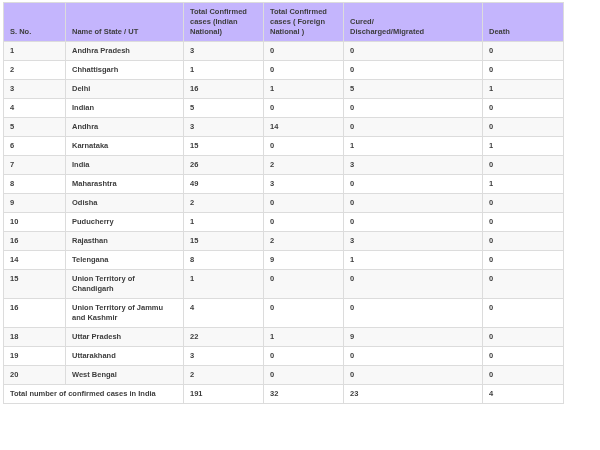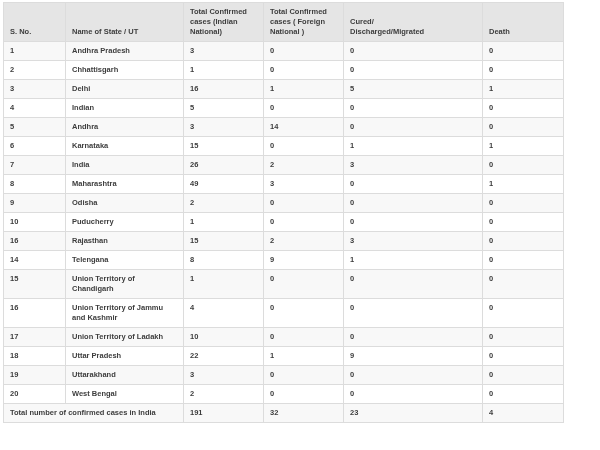--- a/index.html
+++ b/index.html
@@ -23,21 +23,21 @@
     font-size: 7.5px;
     font-weight: 700;
     color: #3d3d3d;
     line-height: 10px;
     padding: 4px 6px;
     text-align: left;
     overflow: hidden;
   }
   .cases-table th {
     vertical-align: bottom;
-    background: #e5e5e5;
+    background: #c4b5fd;
     white-space: pre-line;
   }
   .cases-table td {
     vertical-align: top;
     background: #ffffff;
   }
   .cases-table tbody tr:nth-child(odd) td {
     background: #f8f8f8;
   }
 </style>
@@ -191,28 +191,20 @@
 
   <tr>
     <td>16</td>
     <td>Union Territory of Jammu and Kashmir</td>
     <td>4</td>
     <td>0</td>
     <td>0</td>
     <td>0</td>
   </tr>
 
-  <tr>
-    <td>17</td>
-    <td>Union Territory of Ladakh</td>
-    <td>10</td>
-    <td>0</td>
-    <td>0</td>
-    <td>0</td>
-  </tr>
 
   <tr>
     <td>18</td>
     <td>Uttar Pradesh</td>
     <td>22</td>
     <td>1</td>
     <td>9</td>
     <td>0</td>
   </tr>
 

